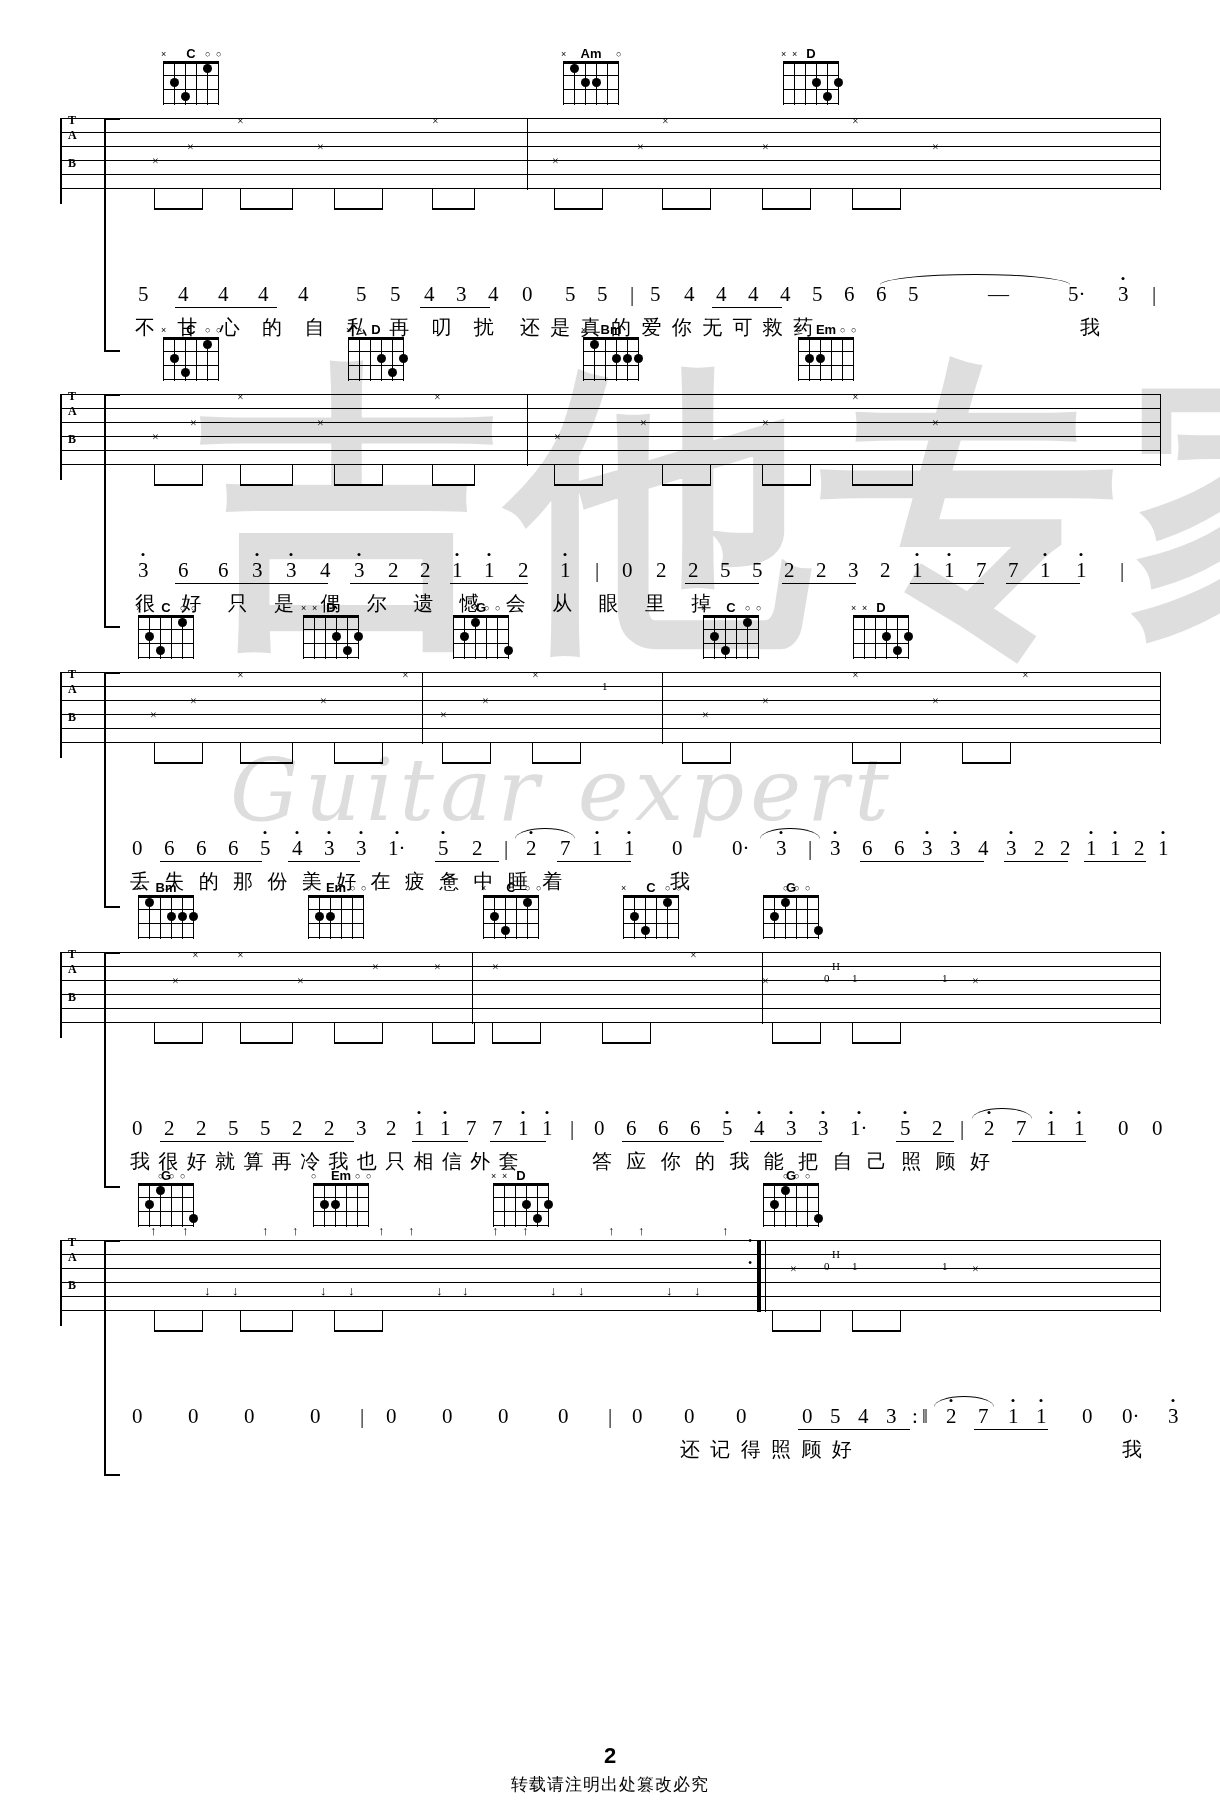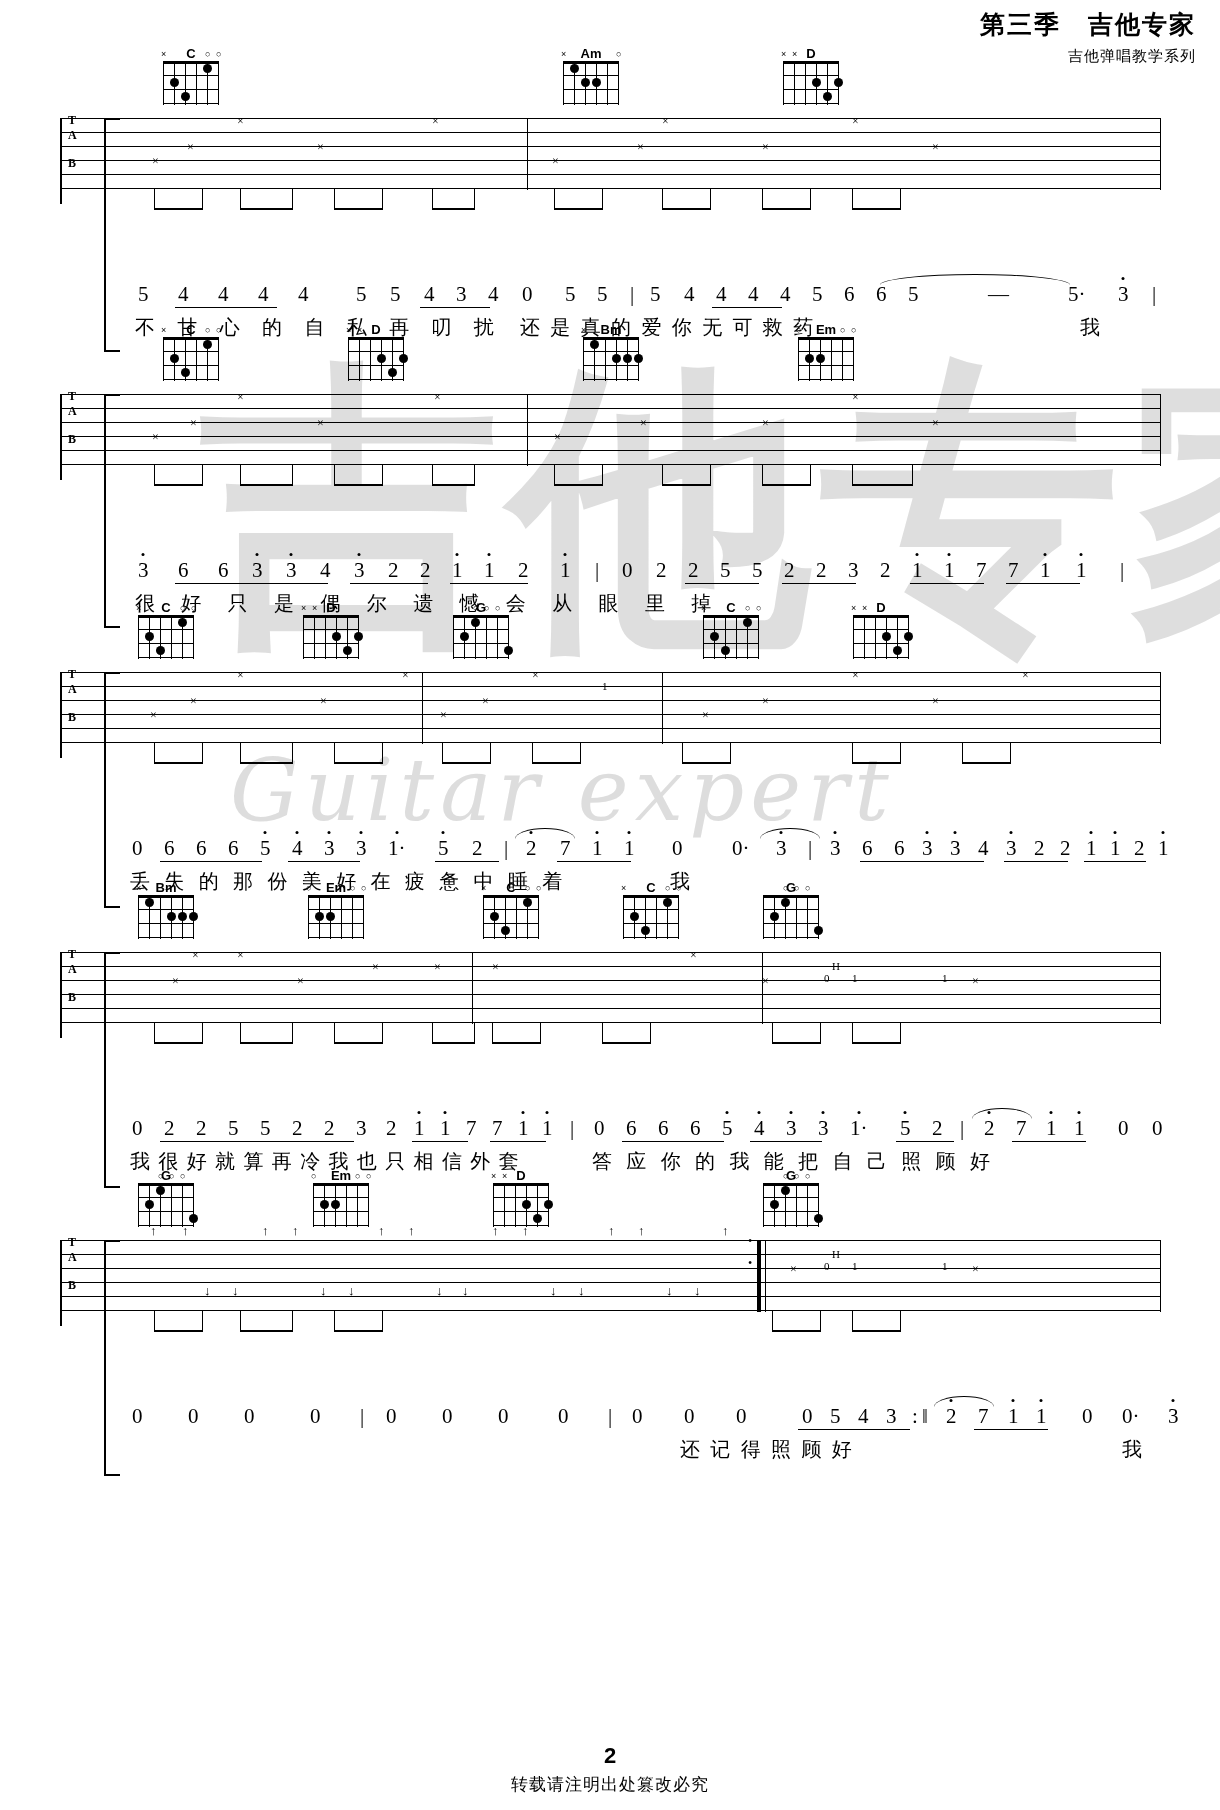--- a/index.html
+++ b/index.html
@@ -67,24 +67,20 @@
 
   .footer{position:absolute;left:0;right:0;bottom:14px;text-align:center;}
   .footer .pg{font-size:22px;font-weight:bold;}
   .footer .cp{font-size:17px;margin-top:4px;letter-spacing:1px;}
 </style>
 </head>
 <body>
 
 <div class="page">
 
-  <div class="header">
-    <div class="h1">第三季　吉他专家</div>
-    <div class="h2">吉他弹唱教学系列</div>
-  </div>
 
   <div class="watermark">
     <div class="wm-cn">吉他专家</div>
     <div class="wm-en">Guitar expert</div>
   </div>
 
   <div class="system" style="top:46px;">
     <div class="chords">
       <div class="chordbox" style="left:100px;">
         <div class="nm">C</div>

